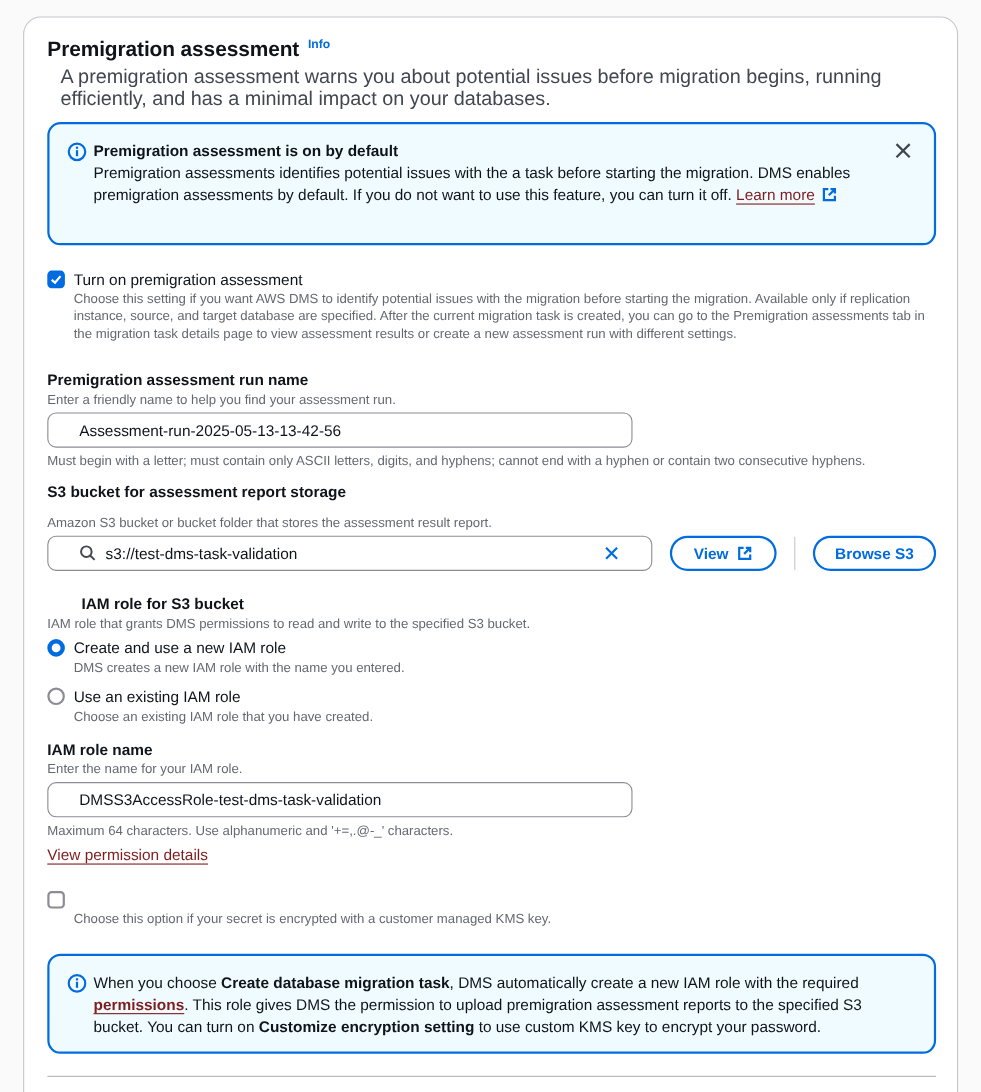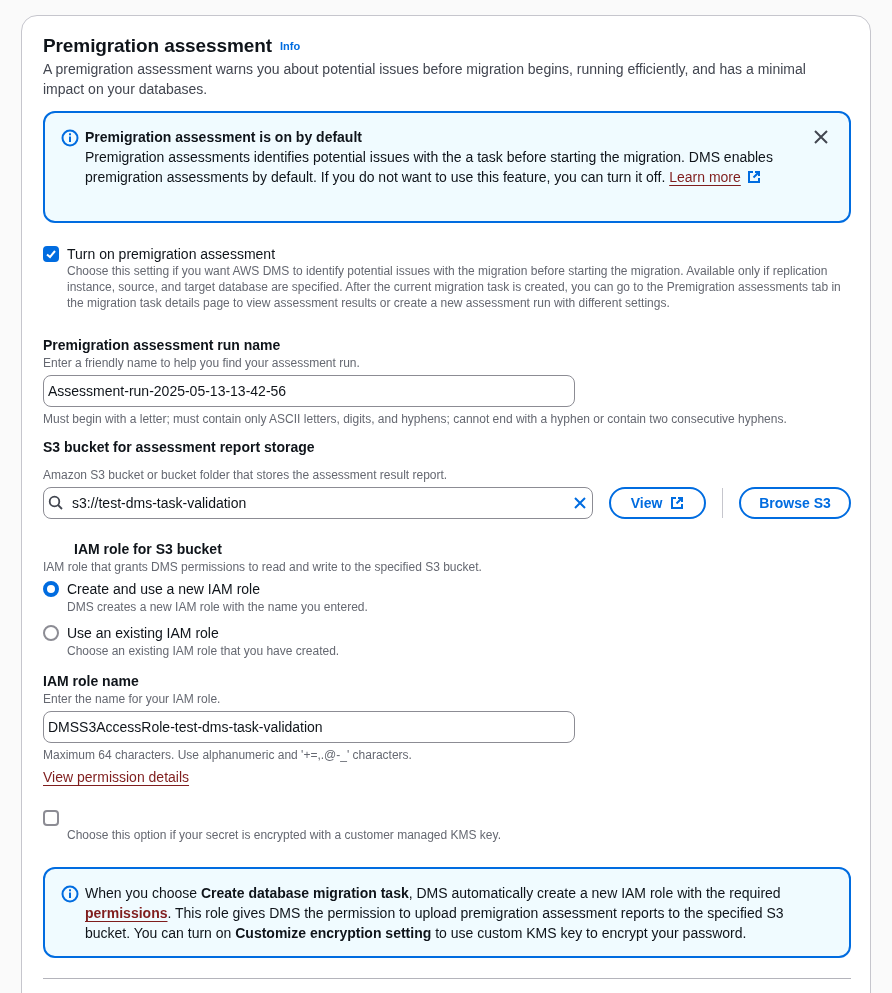--- a/index.html
+++ b/index.html
@@ -5,24 +5,24 @@
   * { box-sizing: border-box; margin: 0; padding: 0; }
   html, body { width: 892px; height: 993px; overflow: hidden; background: #fafafa; }
   body { font-family: "Liberation Sans", "DejaVu Sans", sans-serif; color: #0f141a; position: relative; }
 
   .panel {
     position: absolute; left: 21px; top: 15px; width: 850px; height: 1000px;
     background: #ffffff; border: 1px solid #c6c6cd; border-radius: 16px;
   }
   .inner { position: absolute; left: 21px; top: 0; width: 808px; }
 
-  .title-row { position: absolute; top: 19px; left: 0; display: flex; align-items: center; }
+  .title-row { position: absolute; top: 19px; left: 0; display: flex; align-items: flex-start; }
   .title { font-size: 19px; font-weight: 700; color: #0f141a; letter-spacing: -0.1px; }
   .info-link { font-size: 11px; font-weight: 700; color: #006ce0; margin-left: 8px; cursor: pointer; }
-  .desc { position: absolute; top: 43px; left: 0; width: 800px; font-size: 14px; line-height: 20px; color: #424650; }
+  .desc { position: absolute; top: 43px; left: 12px; width: 800px; font-size: 18px; line-height: 20px; color: #424650; }
 
   .alert {
     position: absolute; left: 0; width: 808px; background: #f0fbff;
     border: 2px solid #006ce0; border-radius: 12px; padding: 0;
   }
   .alert-icon { position: absolute; left: 16px; width: 18px; height: 18px; }
   .alert-text { position: absolute; left: 40px; width: 700px; font-size: 14px; line-height: 20px; color: #0f141a; }
   .alert-text b { font-weight: 700; }
   .link { color: #7f1d1d; text-decoration: underline; text-underline-offset: 3px; cursor: pointer; }
   .alert-close { position: absolute; right: 18px; top: 14px; width: 20px; height: 20px; cursor: pointer; }
@@ -39,21 +39,21 @@
 
   .opt-label { position: absolute; left: 24px; font-size: 14px; line-height: 20px; color: #0f141a; }
   .opt-desc { position: absolute; left: 24px; font-size: 12px; line-height: 16px; color: #656871; }
 
   .field-label { position: absolute; left: 0; font-size: 14px; font-weight: 700; color: #0f141a; line-height: 20px; }
   .field-desc { position: absolute; left: 0; font-size: 12px; color: #656871; line-height: 16px; }
   .field-constraint { position: absolute; left: 0; font-size: 12px; color: #656871; line-height: 16px; }
 
   .input {
     position: absolute; left: 0; height: 32px; border: 1px solid #8c8c94; border-radius: 8px;
-    background: #fff; font-size: 14px; color: #0f141a; padding: 0 4px;
+    background: #fff; font-size: 14px; color: #0f141a; padding: 0 28px;
     display: flex; align-items: center; font-family: "Liberation Sans", sans-serif;
   }
   .input input {
     border: none; outline: none; background: transparent; font-size: 14px;
     color: #0f141a; width: 100%; font-family: "Liberation Sans", sans-serif;
   }
   .search-icon { width: 16px; height: 16px; margin-right: 8px; flex-shrink: 0; }
   .clear-icon { width: 16px; height: 16px; flex-shrink: 0; cursor: pointer; }
 
   .btn {

